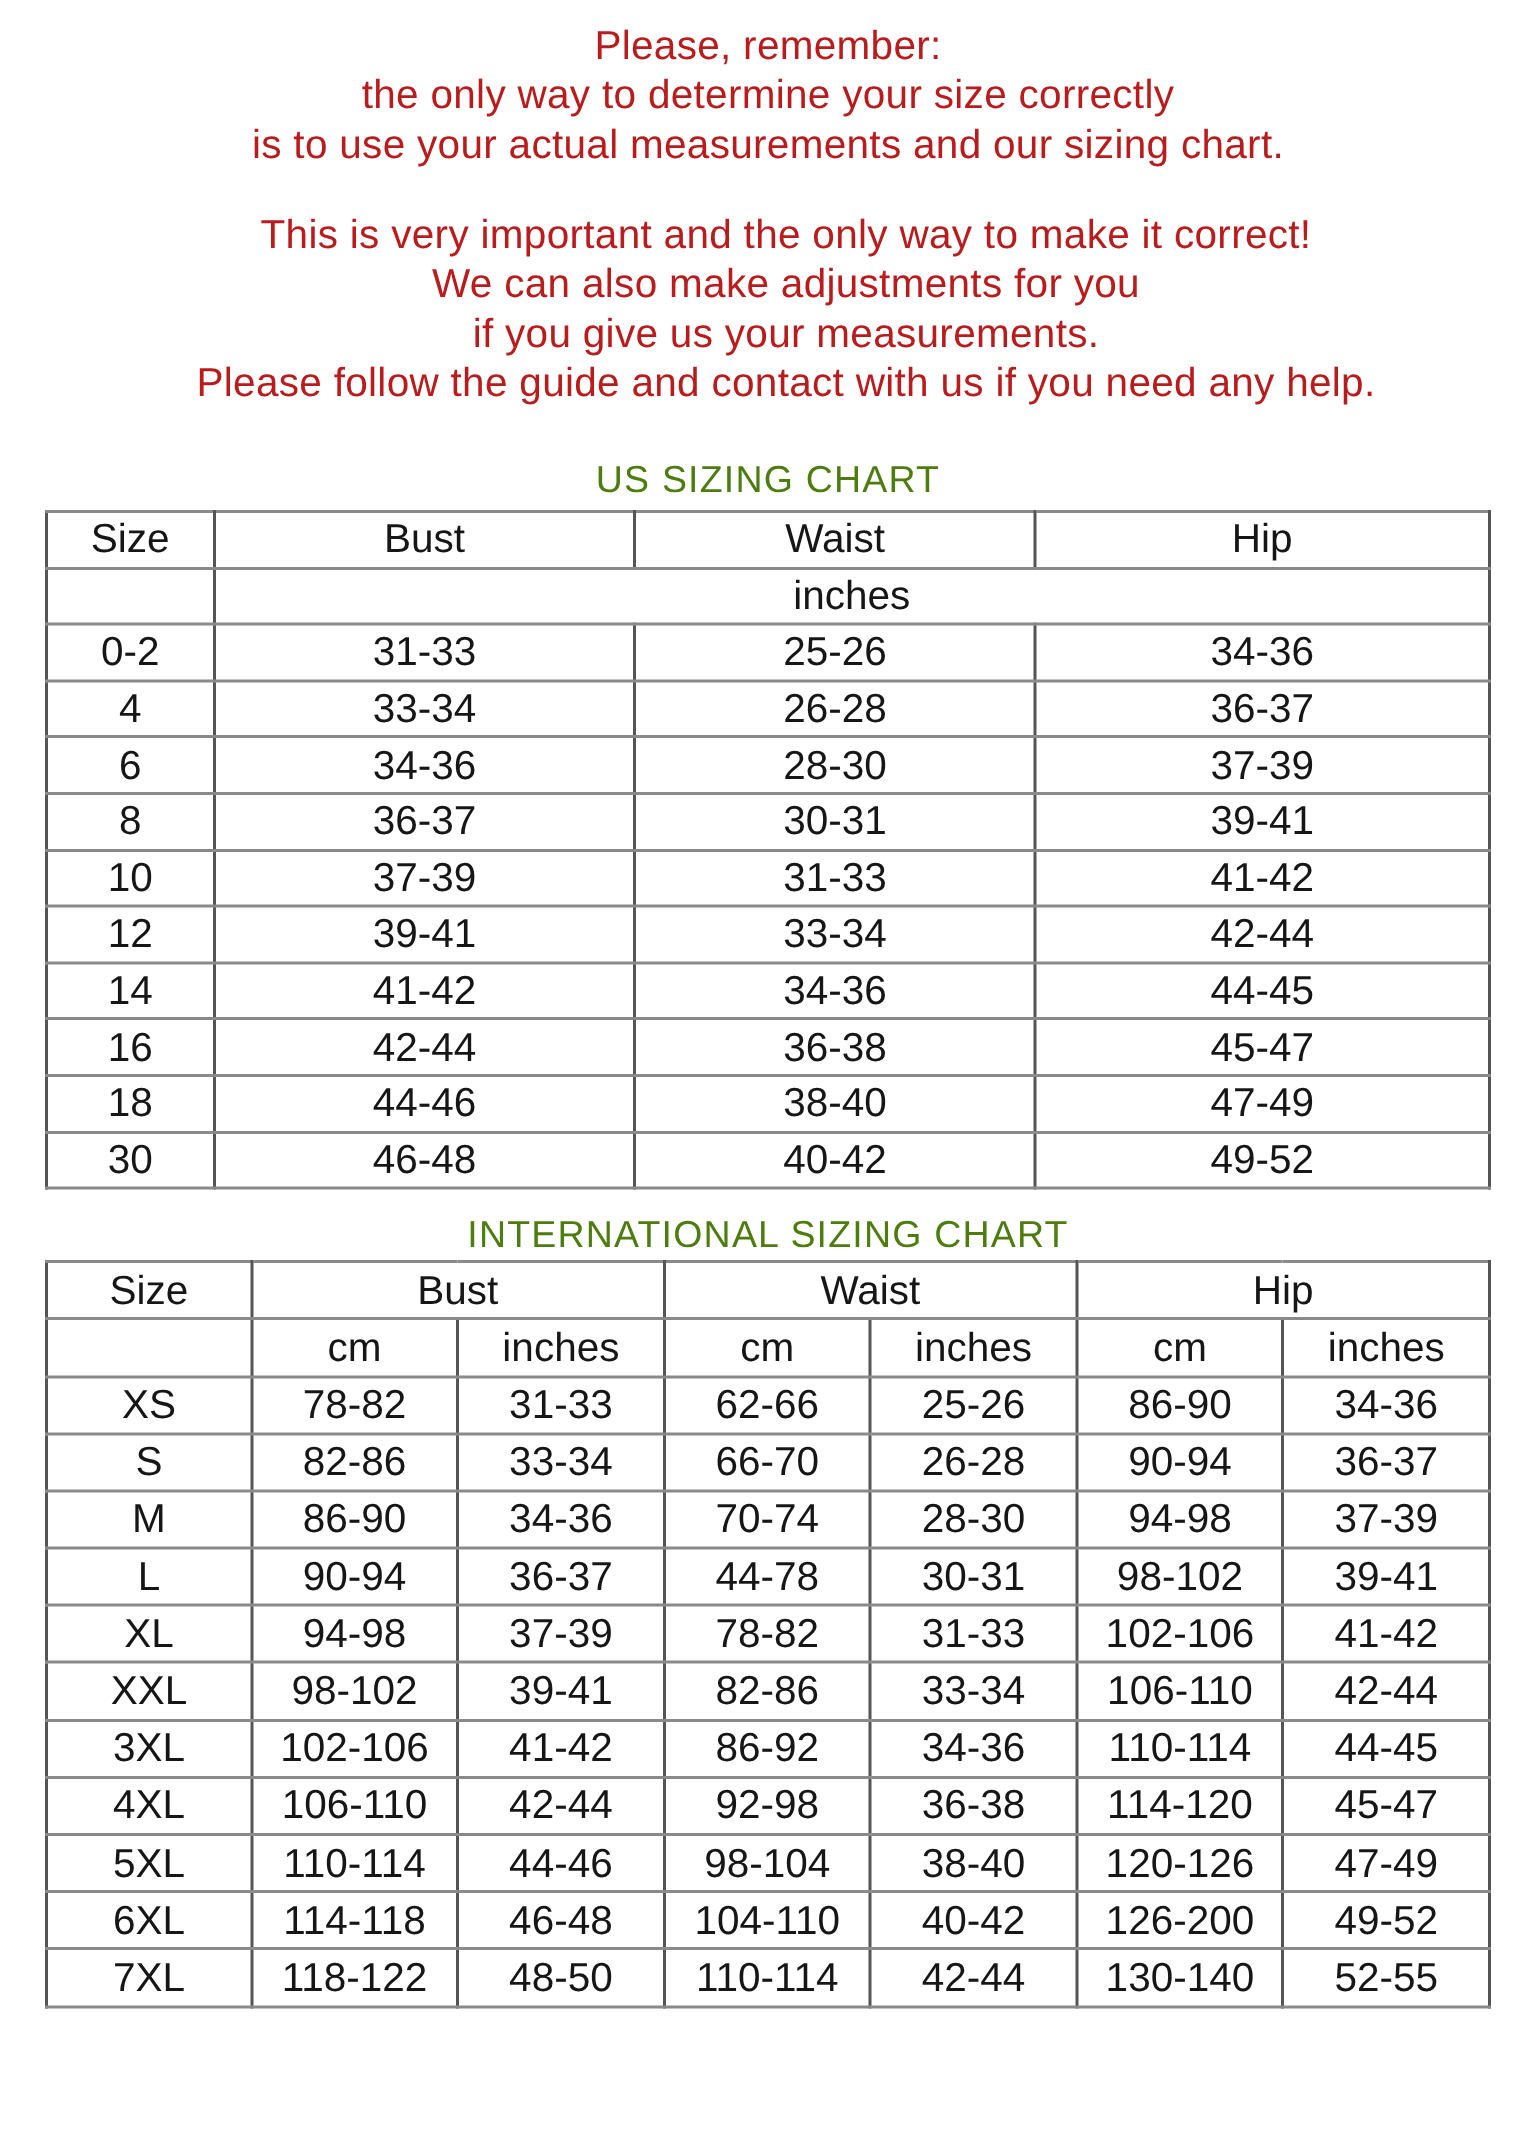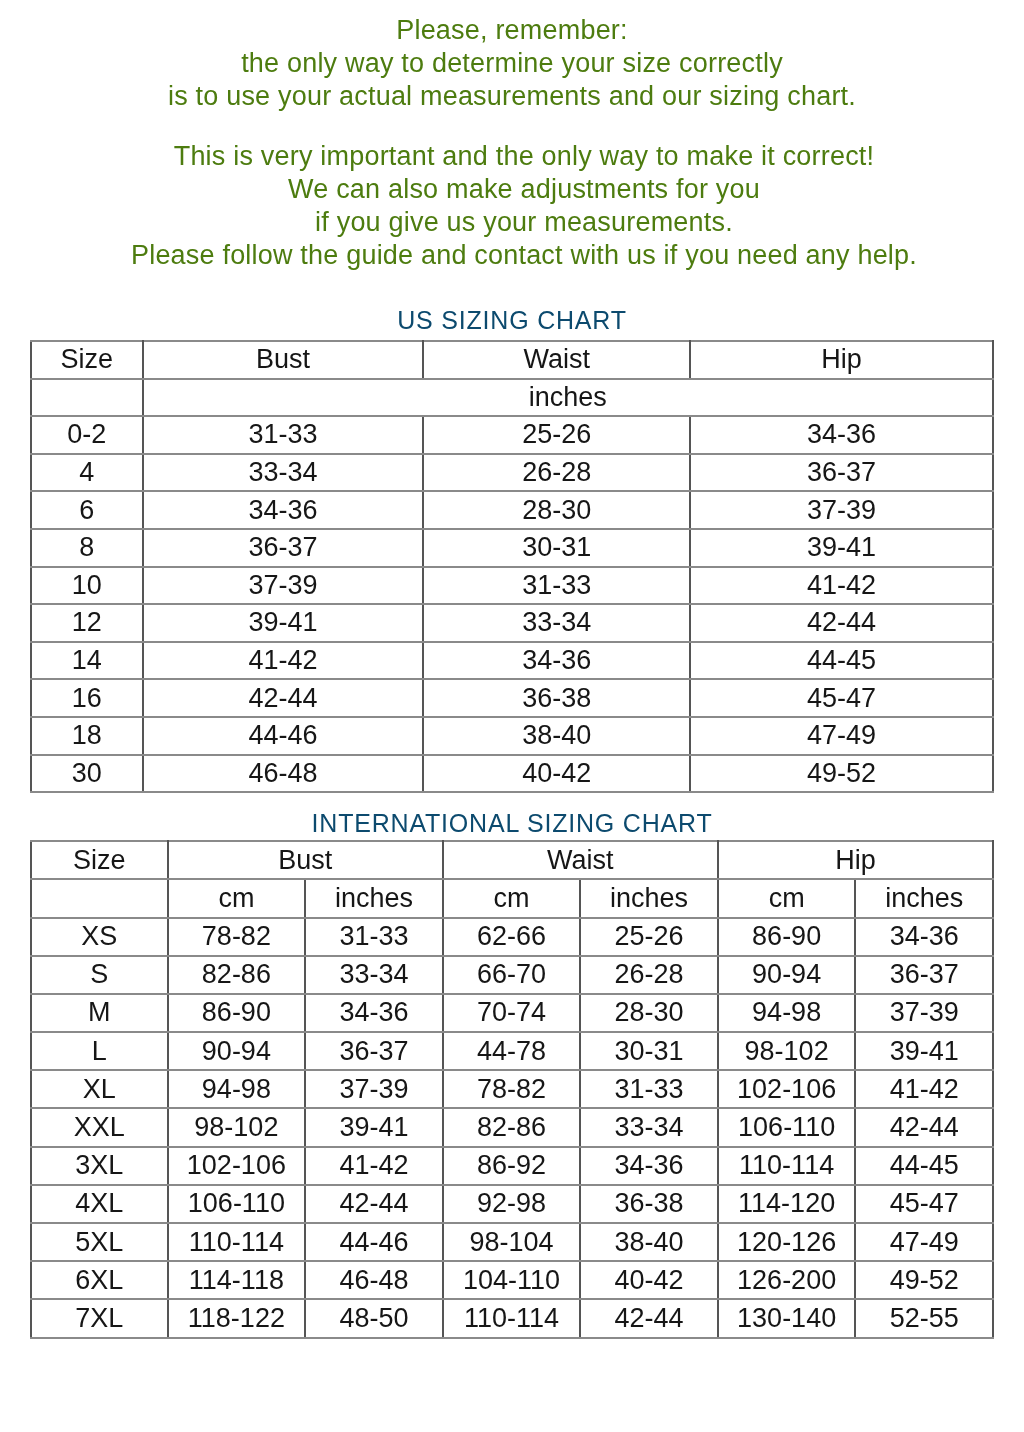--- a/index.html
+++ b/index.html
@@ -5,31 +5,31 @@
   * { box-sizing: border-box; }
   html, body {
     margin: 0; padding: 0;
     width: 1024px; height: 1432px;
     background: #ffffff;
     font-family: "Liberation Sans", sans-serif;
     overflow: hidden;
   }
   .intro {
     text-align: center;
-    color: #4d7c0f;
+    color: #b91c1c;
     font-size: 27px;
     line-height: 33px;
     font-weight: 300;
     letter-spacing: 0.2px;
   }
   .intro-1 { padding-top: 14px; }
   .intro-2 { margin-top: 27px; padding-left: 24px; }
   .chart-title {
     text-align: center;
-    color: #0c4a6e;
+    color: #4d7c0f;
     font-size: 25px;
     font-weight: 300;
     letter-spacing: 0.8px;
   }
   .us-title   { margin-top: 34px; line-height: 28px; }
   .intl-title { margin-top: 16px; line-height: 28px; }
   table {
     width: 964px;
     margin: 6px auto 0 auto;
     border-collapse: collapse;

